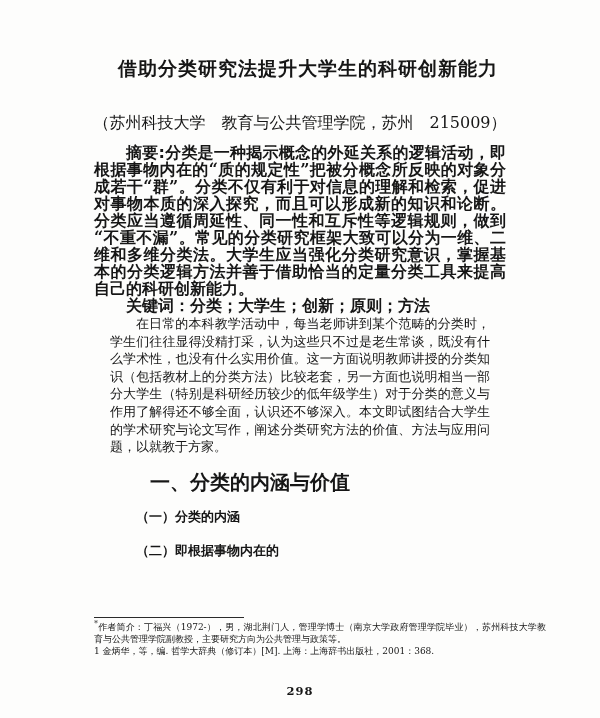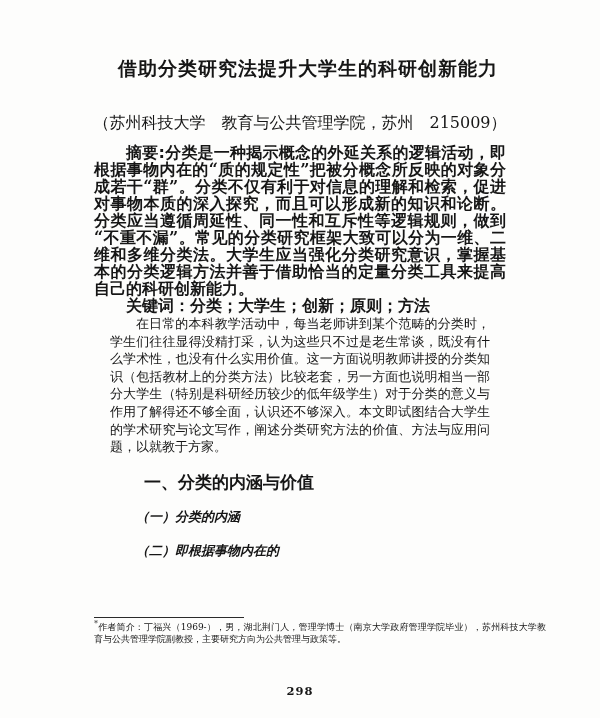--- a/index.html
+++ b/index.html
@@ -22,22 +22,22 @@
   .affiliation{top:113px;font-size:16px;}
 
   .col{left:94px;width:412px;text-align:justify;text-justify:inter-ideograph;}
 
   .abstract{top:144px;font-size:16px;line-height:17px;font-weight:bold;}
   .abstract p{margin:0;text-indent:2em;}
   .abstract .kw{margin-top:0;}
 
   .main{top:299px;font-size:13px;line-height:17.6px;}
   .main p{margin:16px;text-indent:2em;}
-  .h-sec{margin:10px 0 0 0;text-indent:2em;font-size:17px;font-weight:bold;line-height:20px;}
-  .h-sub{margin:9px 0 0 0;text-indent:2em;font-size:13px;font-weight:bold;line-height:18px;font-style:italic;}
+  .h-sec{margin:10px 0 0 0;text-indent:2em;font-size:20px;font-weight:bold;line-height:20px;}
+  .h-sub{margin:9px 0 0 0;text-indent:2em;font-size:13px;font-weight:bold;line-height:18px;}
   .main .para{margin-top:6px;}
   sup{font-size:8px;line-height:0;vertical-align:super;letter-spacing:0;}
 
   .footnotes{top:617px;width:452px;font-size:9px;line-height:11.8px;text-align:justify;}
   .fn-rule{width:150px;height:0;border-top:1px solid #2a2a2a;margin:0 0 4px 0;}
   .footnotes p{margin:0;}
 
   .pageno{top:684px;font-size:11.5px;font-weight:bold;letter-spacing:1px;}
 </style>
 </head>
@@ -57,18 +57,19 @@
 
   <div class="abs col main">
     <p>在日常的本科教学活动中，每当老师讲到某个范畴的分类时，学生们往往显得没精打采，认为这些只不过是老生常谈，既没有什么学术性，也没有什么实用价值。这一方面说明教师讲授的分类知识（包括教材上的分类方法）比较老套，另一方面也说明相当一部分大学生（特别是科研经历较少的低年级学生）对于分类的意义与作用了解得还不够全面，认识还不够深入。本文即试图结合大学生的学术研究与论文写作，阐述分类研究方法的价值、方法与应用问题，以就教于方家。</p>
     <p class="h-sec sans">一、分类的内涵与价值</p>
     <p class="h-sub sans">（一）分类的内涵</p>
     <p class="h-sub sans">（二）即根据事物内在的</p>
   </div>
 
   <div class="abs col footnotes">
     <div class="fn-rule"></div>
-    <p><sup>*</sup><span>作者简介：丁福兴（1969-），男，湖北荆门人，管理学博士（南京大学政府管理学院毕业），苏州科技大学教育与公共管理学院副教授，主要研究方向为公共管理与政策等。</span></p>
+    <p><sup>*</sup><span>作者简介：丁福兴（1972-），男，湖北荆门人，管理学博士（南京大学政府管理学院毕业），苏州科技大学教育与公共管理学院副教授，主要研究方向为公共管理与政策等。</span></p>
+    <p>1 金炳华，等，编. 哲学大辞典（修订本）[M]. 上海：上海辞书出版社，2001：368.</p>
   </div>
 
   <div class="abs center pageno">298</div>
 
 </div>
 
 </body></html>

